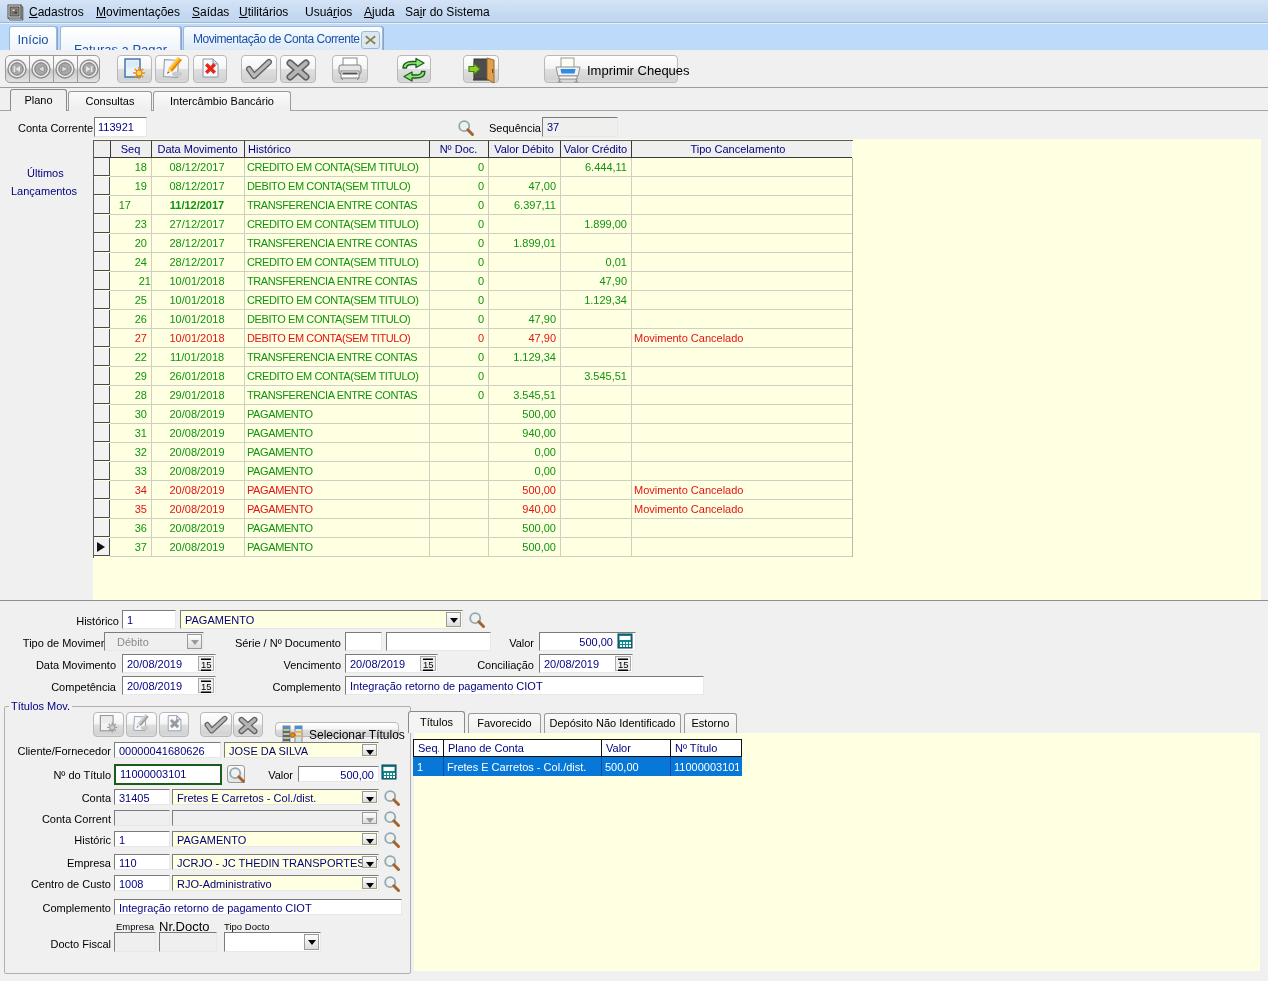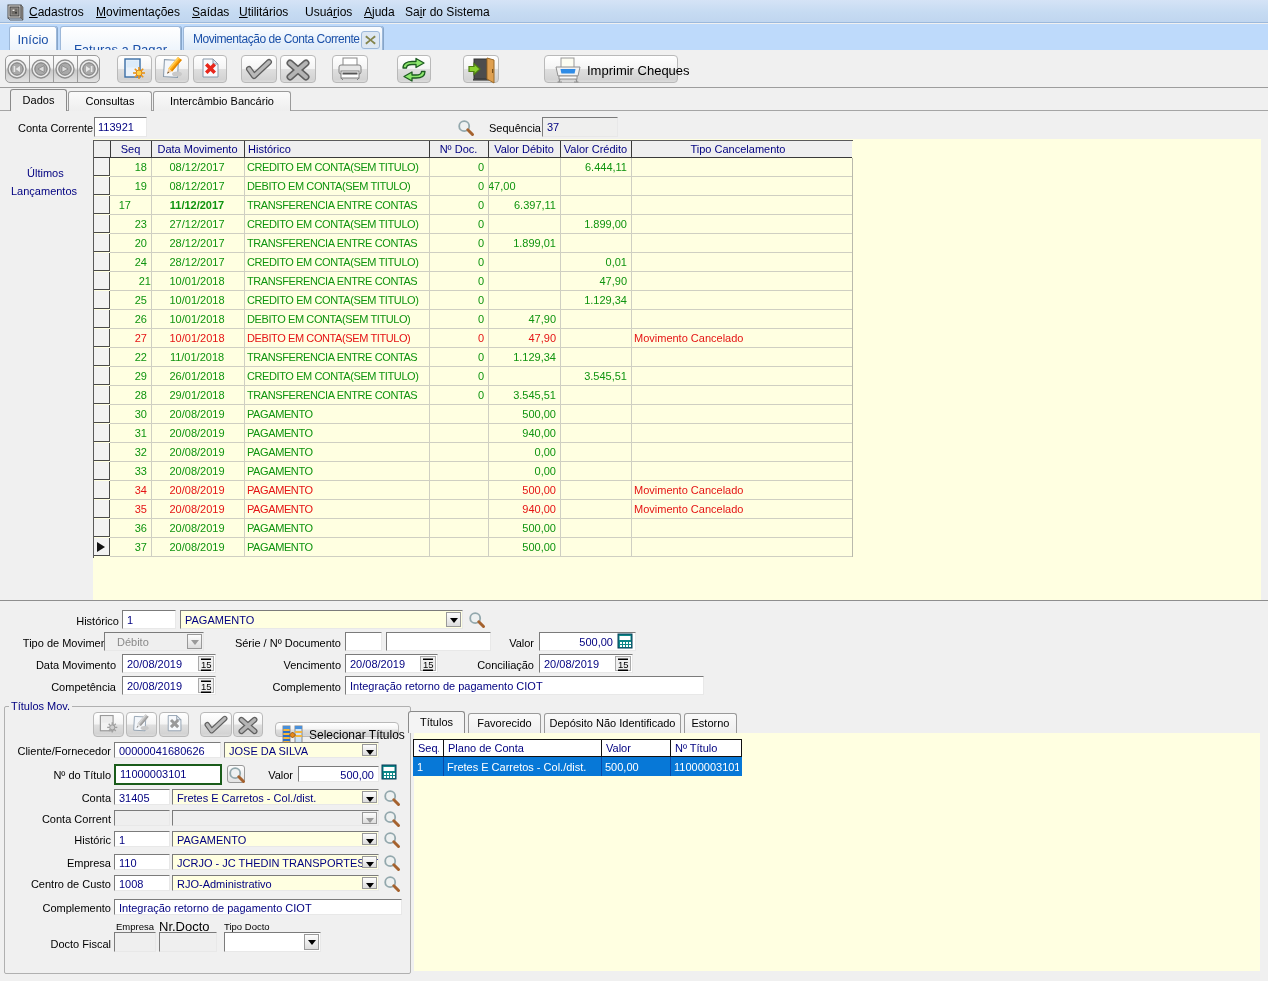--- a/index.html
+++ b/index.html
@@ -163,21 +163,21 @@
 <rect x="10" y="2" width="13" height="10" fill="#fdfdf2" stroke="#999"></rect>
 <path d="M5 11 L29 11 L27 20 L7 20 Z" fill="#f2f2f2" stroke="#909090"></path>
 <path d="M9.5 13 L24.5 13 L23.6 17.5 L10.4 17.5 Z" fill="#2e8be6"></path>
 <rect x="8" y="20" width="18" height="3" fill="#fafafa" stroke="#909090"></rect>
 <path d="M9 23 L8 26 M25 23 L26 26 M11 26 L6.5 26 M27.5 26 L23 26" stroke="#909090" stroke-width="1.2"></path>
 </svg>
       <div style="position:absolute;left:42px;top:7px;font-size:13px;color:#000;white-space:nowrap">Imprimir Cheques</div>
     </div>
 <div class="abs" style="left:0;top:110px;width:1268px;height:1px;background:#a5a5a5"></div>
 <div class="abs" style="left:10px;top:89px;width:57px;height:22px;background:#f0f0f0;border:1px solid #8a8a8a;border-bottom:none;border-radius:3px 3px 0 0;z-index:3">
-      <div style="text-align:center;margin-top:4px;font-size:11px">Dados</div>
+      <div style="text-align:center;margin-top:4px;font-size:11px">Plano</div>
     </div>
 <div class="abs" style="left:68px;top:91px;width:84px;height:20px;background:linear-gradient(#fafafa,#eee);border:1px solid #9a9a9a;border-bottom:none;border-radius:3px 3px 0 0;">
       <div style="text-align:center;margin-top:3px;font-size:11px">Consultas</div>
     </div>
 <div class="abs" style="left:153px;top:91px;width:138px;height:20px;background:linear-gradient(#fafafa,#eee);border:1px solid #9a9a9a;border-bottom:none;border-radius:3px 3px 0 0;">
       <div style="text-align:center;margin-top:3px;font-size:11px">Intercâmbio Bancário</div>
     </div>
 <div class="lbl" style="left:18px;top:122px">Conta Corrente</div>
 <div class="edit" style="left:94px;top:117px;width:53px;height:20px;padding:3px 3px 0">113921</div>
 <svg class="abs" style="left:457px;top:119px" width="18" height="18" viewBox="0 0 18 18">
@@ -211,21 +211,21 @@
     <div class="cell" style="left:151px;top:158px;width:92px;color:#0f940f;text-align:center;">08/12/2017</div>
     <div class="cell uc" style="left:244px;top:158px;width:184px;color:#0f940f;text-align:left;padding-left:3px">CREDITO EM CONTA(SEM TITULO)</div>
     <div class="cell" style="left:429px;top:158px;width:58px;color:#0f940f;text-align:right;padding-right:3px">0</div>
     <div class="cell" style="left:560px;top:158px;width:70px;color:#0f940f;text-align:right;padding-right:3px">6.444,11</div>
     <div class="abs" style="left:94px;top:177px;width:16px;height:18px;background:#f2f2f2;border-right:1px solid #4a4a4a;border-bottom:1px solid #4a4a4a"></div>
     <div class="abs" style="left:110px;top:195px;width:742px;height:1px;background:#cfcfc2"></div>
     <div class="cell" style="left:110px;top:177px;width:40px;color:#0f940f;text-align:right;padding-right:3px">19</div>
     <div class="cell" style="left:151px;top:177px;width:92px;color:#0f940f;text-align:center;">08/12/2017</div>
     <div class="cell uc" style="left:244px;top:177px;width:184px;color:#0f940f;text-align:left;padding-left:3px">DEBITO EM CONTA(SEM TITULO)</div>
     <div class="cell" style="left:429px;top:177px;width:58px;color:#0f940f;text-align:right;padding-right:3px">0</div>
-    <div class="cell" style="left:488px;top:177px;width:71px;color:#0f940f;padding-right:3px">47,00</div>
+    <div class="cell" style="left:488px;top:177px;width:71px;color:#0f940f;text-align:right;padding-right:3px">47,00</div>
     <div class="abs" style="left:94px;top:196px;width:16px;height:18px;background:#f2f2f2;border-right:1px solid #4a4a4a;border-bottom:1px solid #4a4a4a"></div>
     <div class="abs" style="left:110px;top:214px;width:742px;height:1px;background:#cfcfc2"></div>
     <div class="cell" style="left:110px;top:196px;width:40px;color:#0f940f;text-align:right;padding-right:19px">17</div>
     <div class="cell" style="left:151px;top:196px;width:92px;color:#0f940f;text-align:center;font-weight:bold;">11/12/2017</div>
     <div class="cell uc" style="left:244px;top:196px;width:184px;color:#0f940f;text-align:left;padding-left:3px">TRANSFERENCIA ENTRE CONTAS</div>
     <div class="cell" style="left:429px;top:196px;width:58px;color:#0f940f;text-align:right;padding-right:3px">0</div>
     <div class="cell" style="left:488px;top:196px;width:71px;color:#0f940f;text-align:right;padding-right:3px">6.397,11</div>
     <div class="abs" style="left:94px;top:215px;width:16px;height:18px;background:#f2f2f2;border-right:1px solid #4a4a4a;border-bottom:1px solid #4a4a4a"></div>
     <div class="abs" style="left:110px;top:233px;width:742px;height:1px;background:#cfcfc2"></div>
     <div class="cell" style="left:110px;top:215px;width:40px;color:#0f940f;text-align:right;padding-right:3px">23</div>

